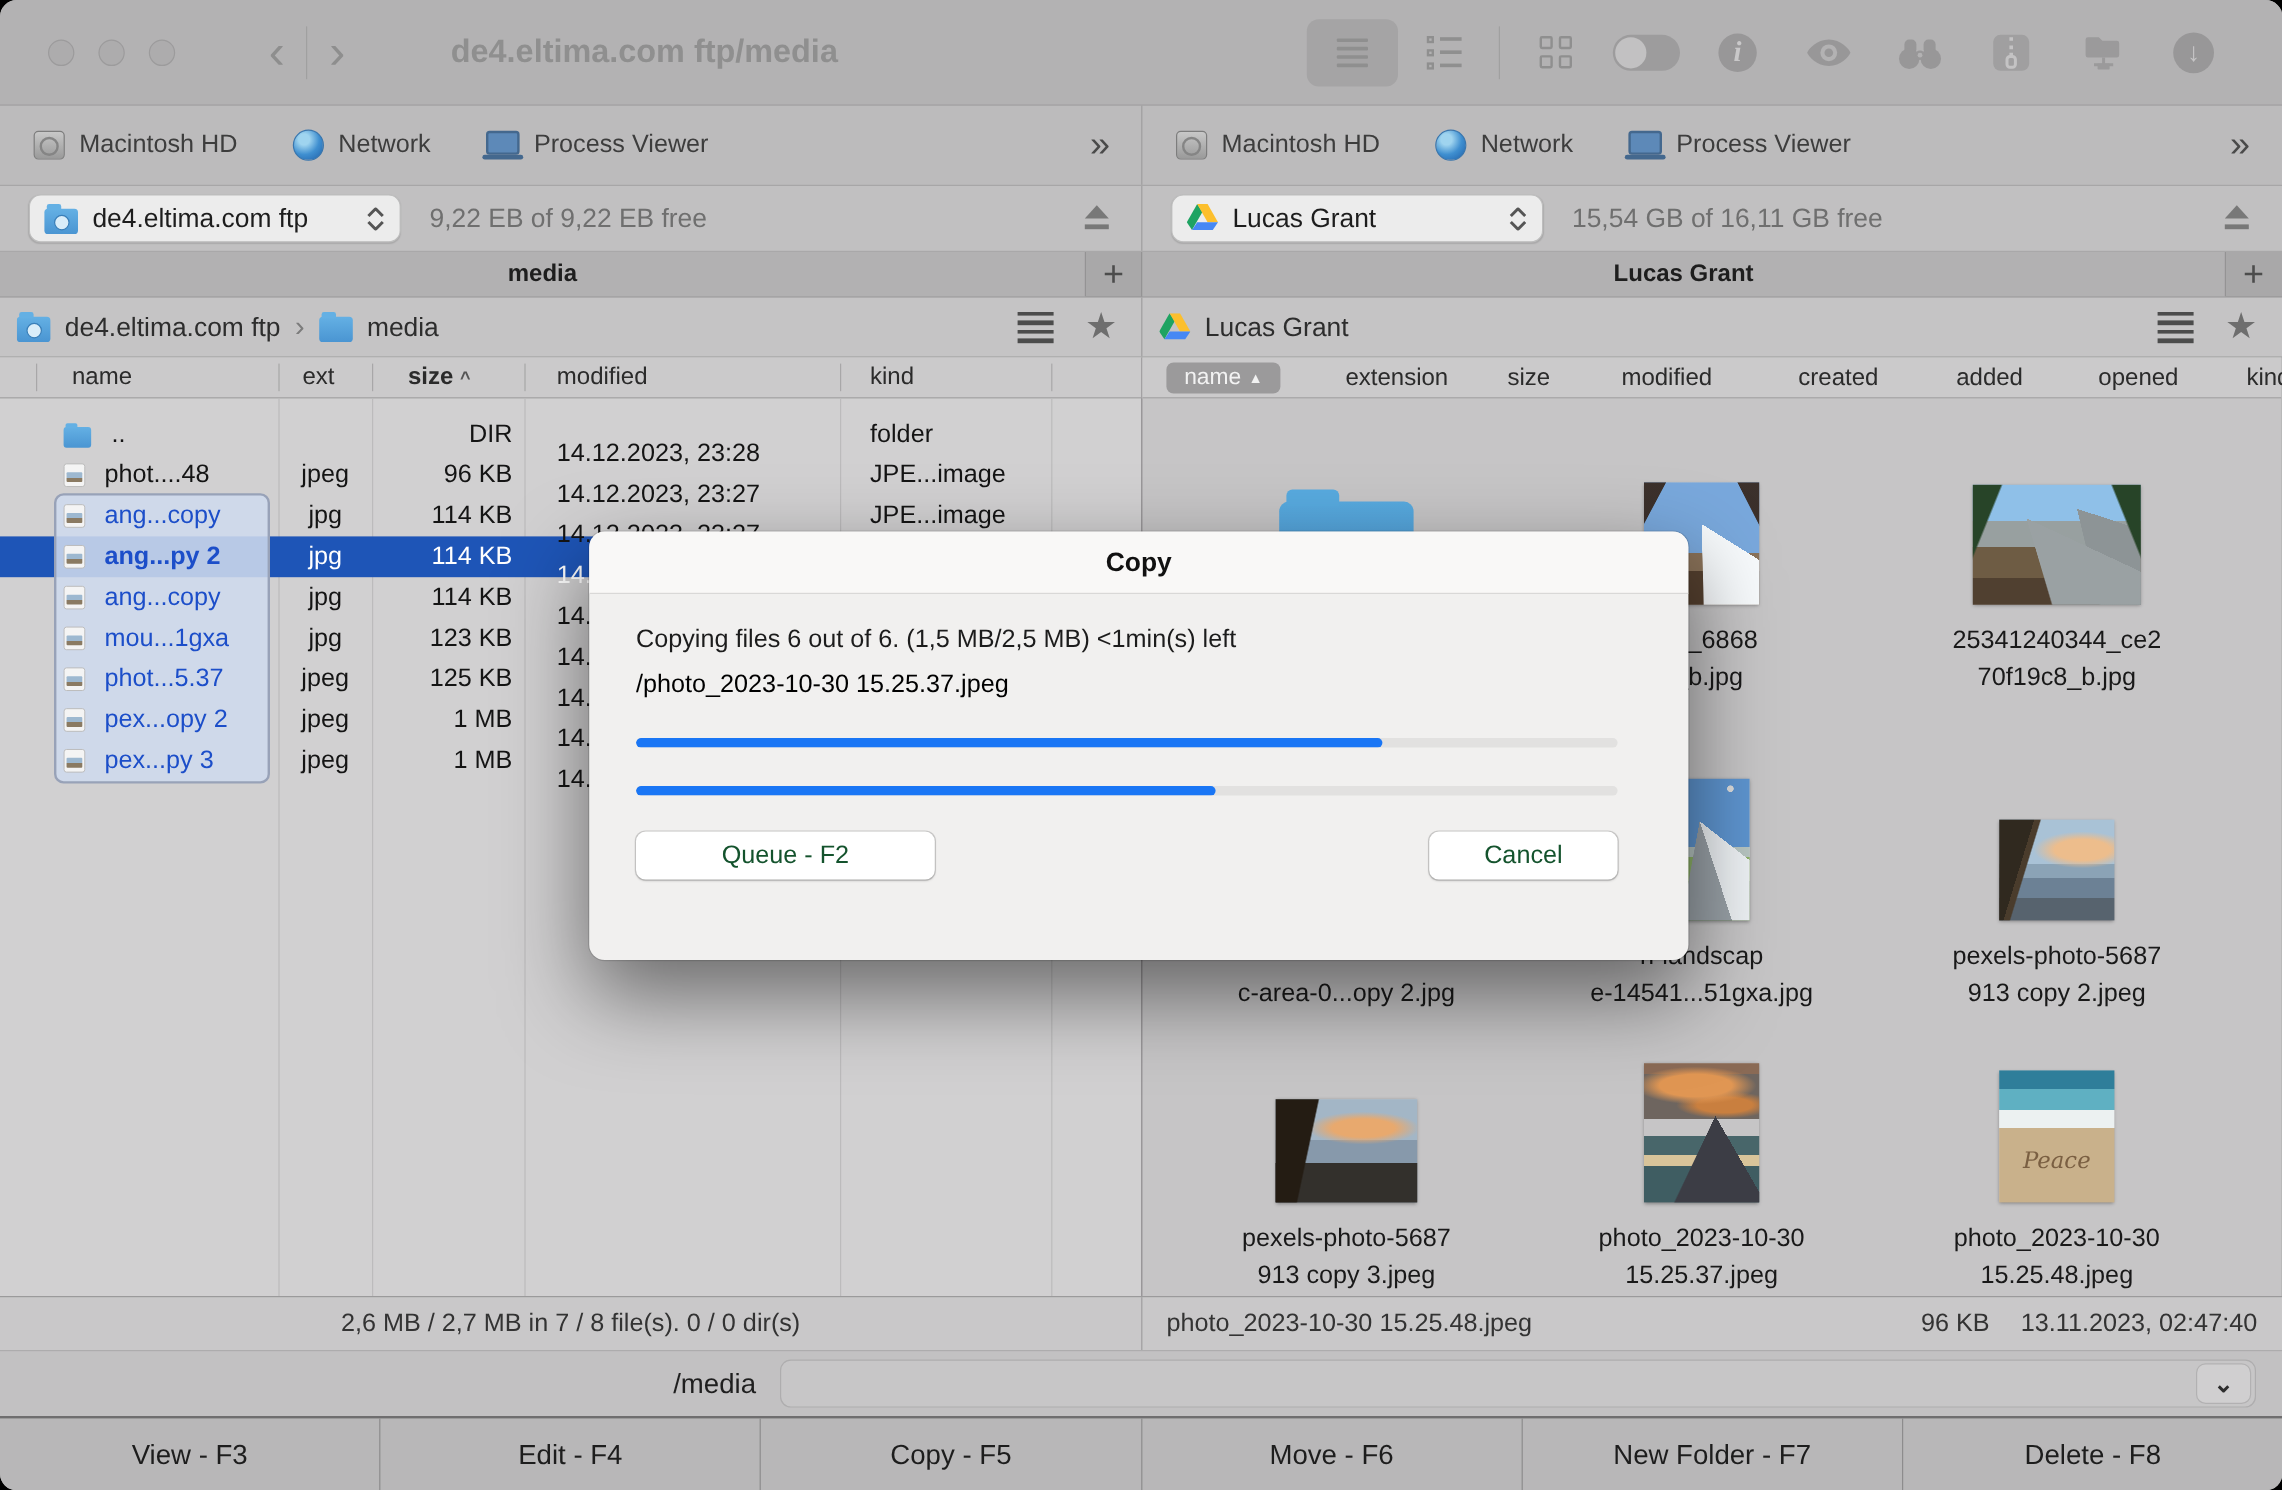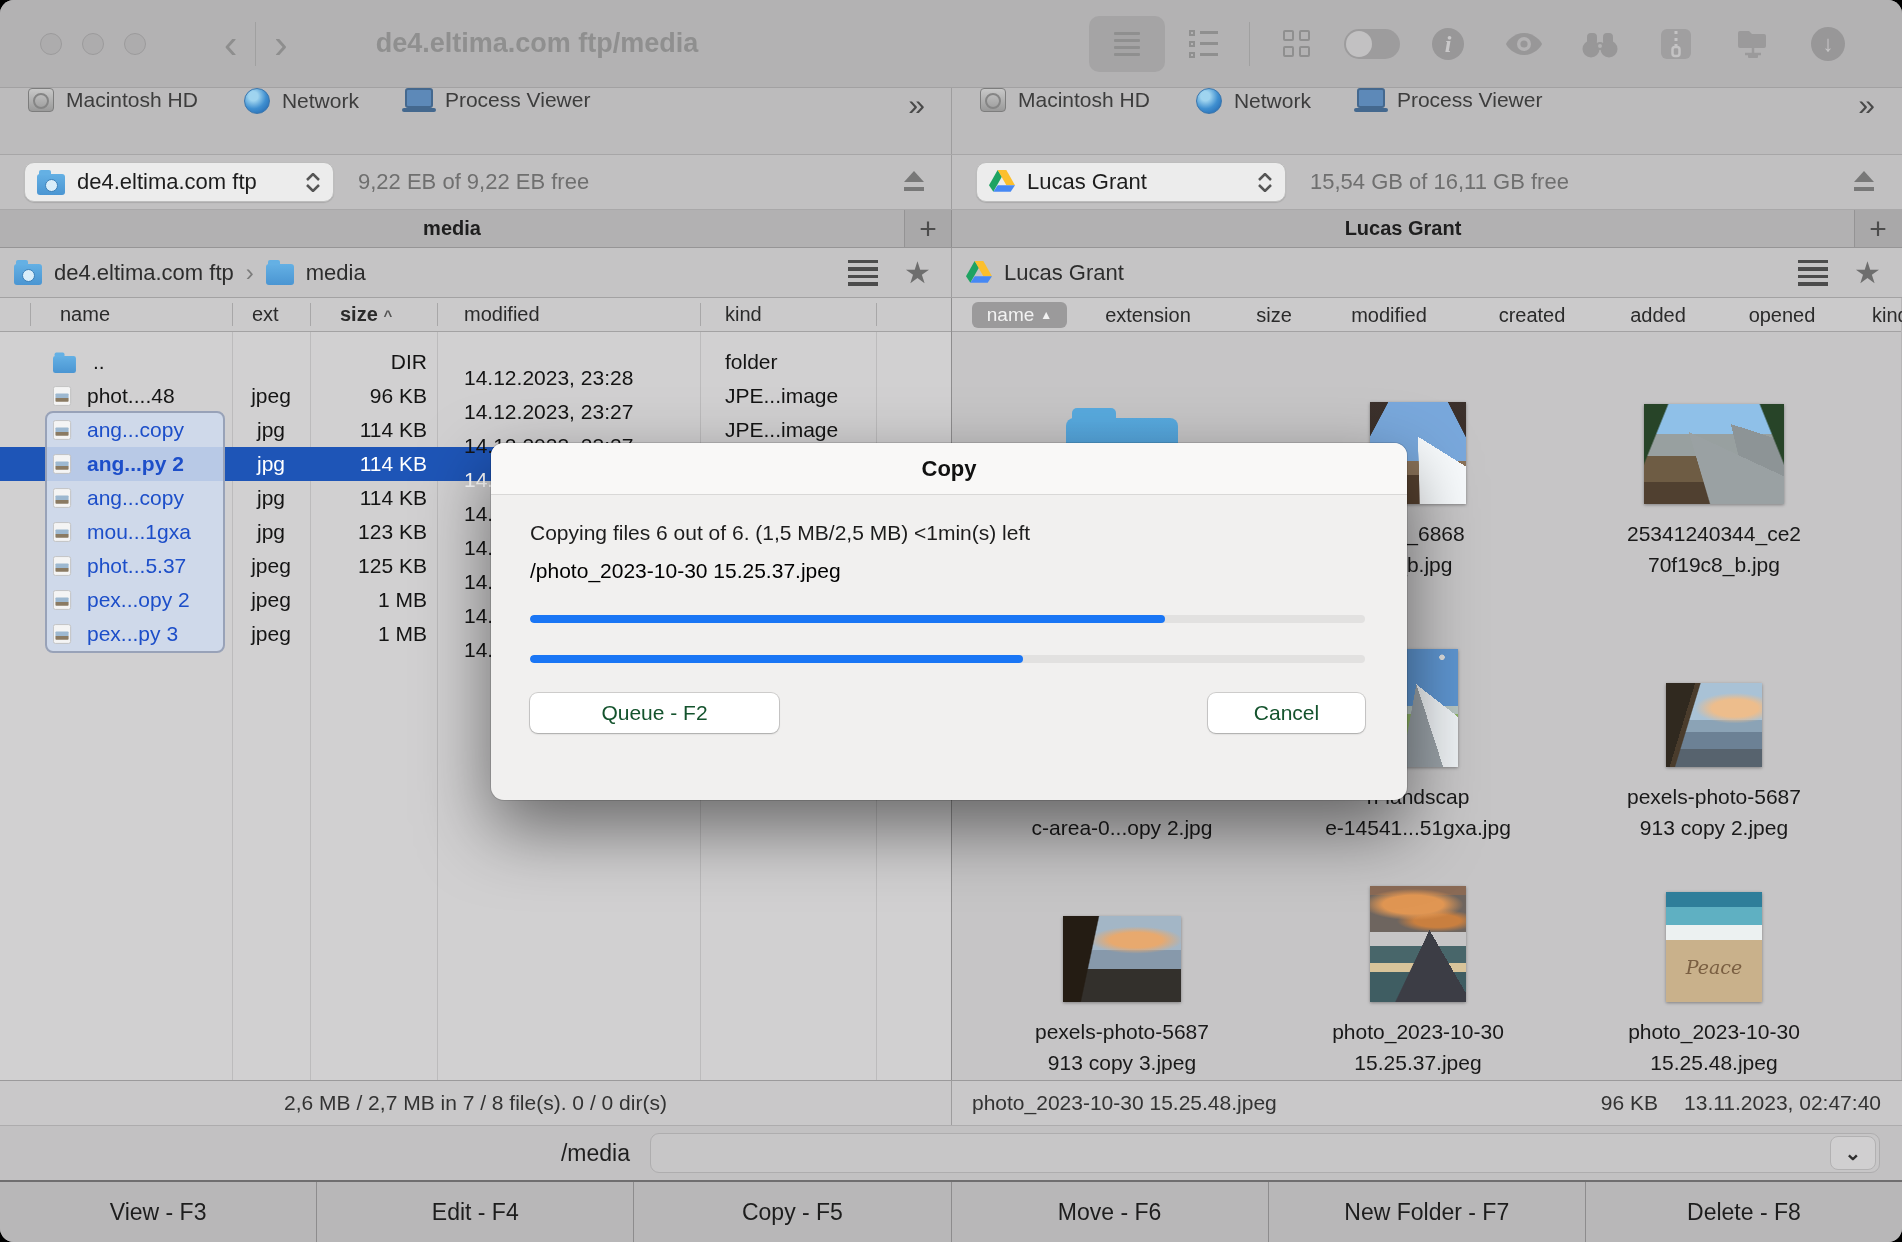--- a/index.html
+++ b/index.html
@@ -27,21 +27,21 @@
   .gridic { display:grid; grid-template-columns:11px 11px; gap:5px; }
   .gridic i { width:11px; height:11px; border:2.5px solid #8f8f8f; border-radius:2px; }
   .toggle { width:56px; height:30px; border-radius:15px; background:#9d9c9d; position:relative; }
   .toggle i { position:absolute; left:2px; top:2px; width:26px; height:26px; border-radius:50%; background:#c2c1c2; }
   .infoc { width:32px; height:32px; border-radius:50%; background:#989798; color:#c9c8c9; text-align:center;
            font-family:"Liberation Serif",serif; font-style:italic; font-weight:700; font-size:24px; line-height:32px; }
   .dlc { width:34px; height:34px; border-radius:50%; background:#989798; color:#c6c5c6; text-align:center; font-size:22px; line-height:34px; font-weight:700; }
 
   
   .favrow { height:67px; display:flex; background:#bcbbbc; border-bottom:1px solid #a7a6a7; }
-  .fav-half { width:951px; display:flex; align-items:flex-start; padding:0 28px; position:relative; }
+  .fav-half { width:951px; display:flex; align-items:center; padding:0 28px; position:relative; }
   .fav-half.right { border-left:1px solid #9e9d9e; width:950px; }
   .fav-item { display:flex; align-items:center; gap:12px; margin-right:46px; cursor:default; }
   .fav-item .lbl { font-size:21px; color:#3d3d3d; }
   .i-hd { width:26px; height:24px; background:linear-gradient(180deg,#c8c8c8,#9a9a9a); border:1px solid #7d7d7d; border-radius:4px; position:relative; }
   .i-hd:after { content:""; position:absolute; left:4px; top:4px; width:12px; height:12px; border-radius:50%; border:2px solid #858585; }
   .i-globe { width:26px; height:26px; border-radius:50%; background:radial-gradient(circle at 35% 30%, #9fd4ef 0 20%, #3f8fd0 55%, #1f5fa8 100%); border:1px solid #3a76ad; }
   .i-laptop { width:28px; height:20px; background:#5d89b8; border:2px solid #44688e; border-radius:3px; position:relative; margin-top:-4px; }
   .i-laptop:after { content:""; position:absolute; left:-5px; top:18px; width:34px; height:4px; background:#44688e; border-radius:2px; }
   .fav-more { margin-left:auto; font-size:30px; color:#4a4a4a; letter-spacing:-2px; }
 
@@ -177,21 +177,21 @@
               display:flex; align-items:center; justify-content:center; font-size:20px; color:#2d2d2d; font-weight:700; }
   .fnbar { height:62px; display:flex; background:#b8b7b8; border-top:2px solid #6f6e6f; }
   .fnbtn { flex:1; display:flex; align-items:center; justify-content:center; font-size:23px; color:#1d1d1d; border-right:1px solid #8d8c8d; cursor:default; }
   .fnbtn:last-child { border-right:none; }
 
   
   .dialog { position:absolute; left:491px; top:443px; width:916px; height:357px; background:#f1f0ef; border-radius:13px;
             box-shadow:0 28px 70px rgba(0,0,0,.5), 0 0 0 1px rgba(0,0,0,.12); z-index:50; overflow:hidden; }
   .dlg-title { height:52px; background:#f9f8f7; border-bottom:1px solid #d9d8d7; display:flex; align-items:center; justify-content:center;
                font-size:22px; font-weight:700; color:#111; }
-  .dlg-body { padding:26px 42px 0 39px; }
+  .dlg-body { padding:26px 59px 0 39px; }
   .dlg-msg { font-size:21px; color:#1c1c1c; }
   .dlg-file { font-size:21px; color:#000000; margin-top:14px; }
   .pbar { height:8px; border-radius:4px; background:#e2e1e0; margin-top:32px; overflow:hidden; }
   .pfill { height:100%; border-radius:4px; background:#1a76f5; }
   .dlg-btns { display:flex; align-items:center; margin-top:30px; }
   .dbtn { height:40px; background:#fff; border:none; border-radius:8px; font-size:21px; color:#14532d;
           box-shadow:0 0 0 1px rgba(0,0,0,.14), 0 1px 2px rgba(0,0,0,.18); font-family:inherit; }
   .dbtn.queue { width:249px; }
   .dbtn.cancel { width:157px; margin-left:auto; }
 </style>
@@ -534,21 +534,21 @@
           <div class="marquee" style="top: 79px; height: 242px;"></div>
         </div>
     </div>
 
     <div class="pane-right">
       <div class="rhead">
         <span class="rth rth-pill">
             <span>name</span>
             <span class="ar">▲</span>
           </span>
-        <span class="rth" style="left:196px">extension</span>
+        <span class="rth" style="left:212px">extension</span>
         <span class="rth" style="left:322px">size</span>
         <span class="rth" style="left:437px">modified</span>
         <span class="rth" style="left:580px">created</span>
         <span class="rth" style="left:706px">added</span>
         <span class="rth" style="left:830px">opened</span>
         <span class="rth rth-kind">kind</span>
       </div>
       <div class="ggrid" id="ggrid">
           <div class="gcell">
             <div class="folder-thumb"></div>

